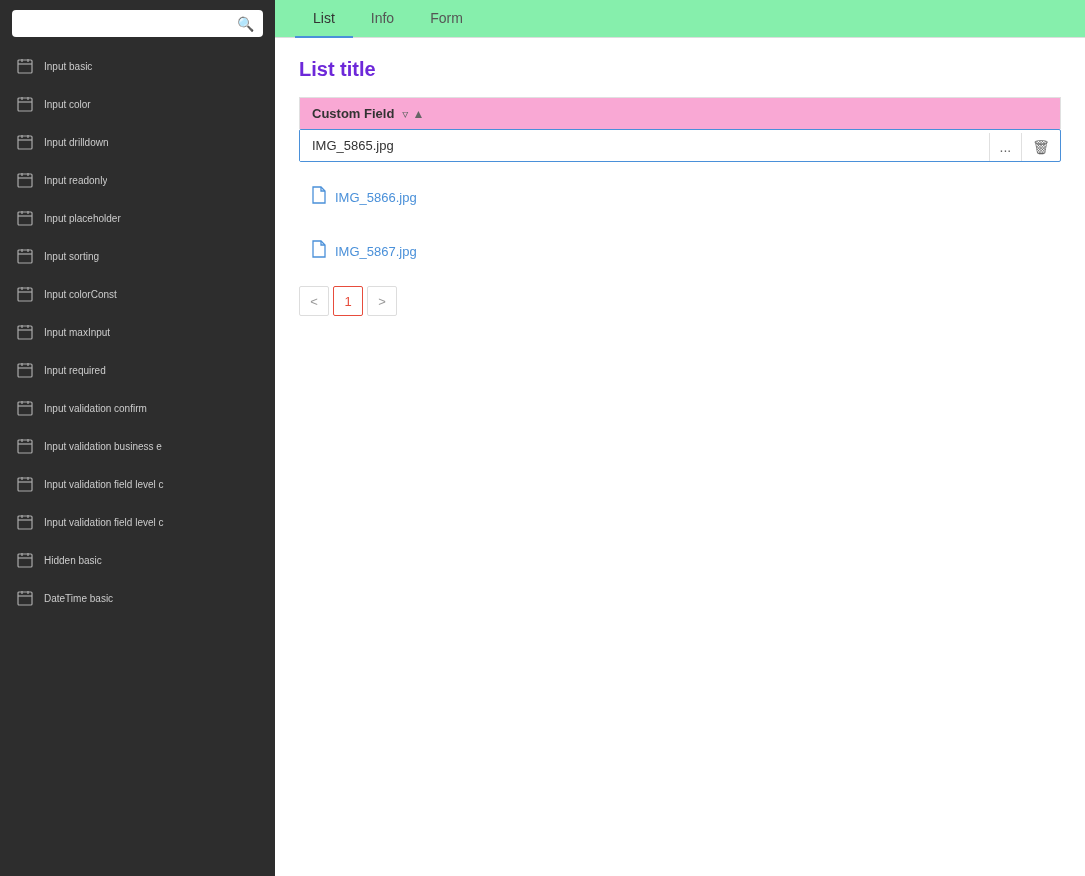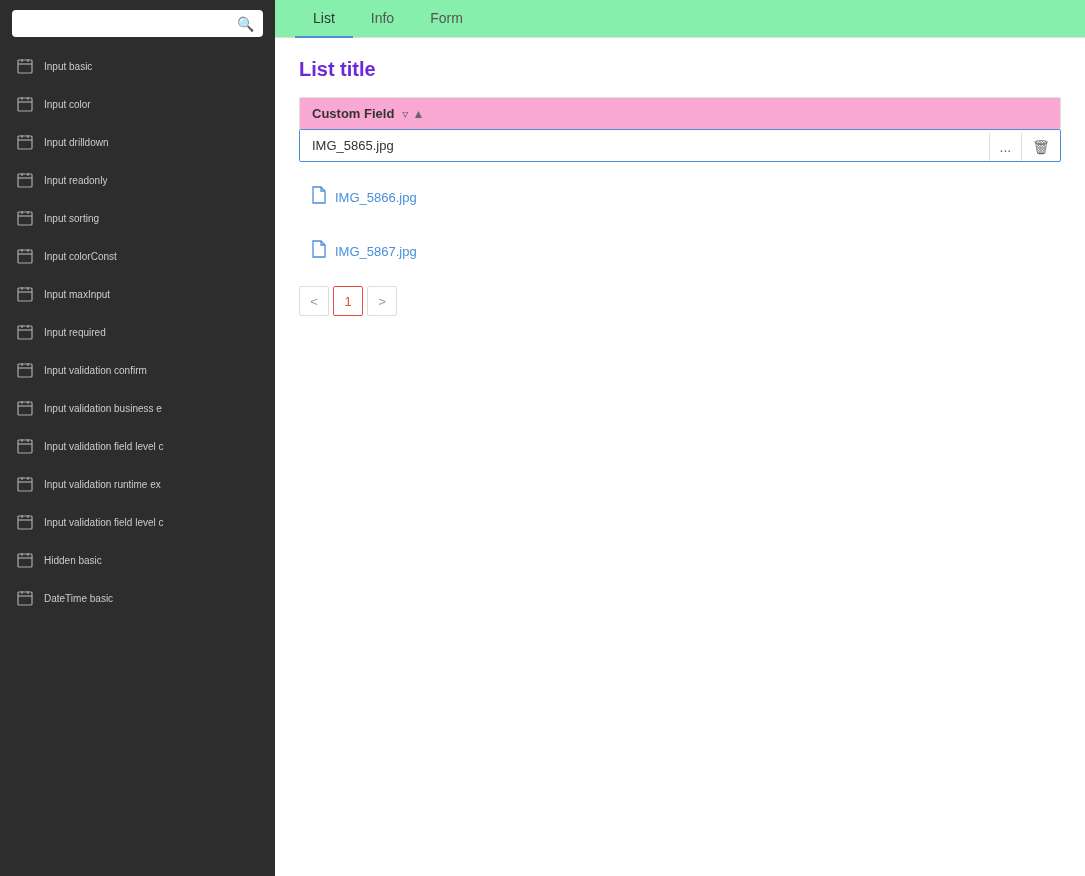--- a/index.html
+++ b/index.html
@@ -284,20 +284,31 @@
   </div>
         <div class="nav-item">
     <div class="nav-item-icon">
       <svg width="16" height="16" viewBox="0 0 16 16" fill="none">
         <rect x="1" y="2" width="14" height="13" rx="1" stroke="#aaa" stroke-width="1.2" fill="none"></rect>
         <line x1="1" y1="6" x2="15" y2="6" stroke="#aaa" stroke-width="1.2"></line>
         <line x1="5" y1="1" x2="5" y2="4" stroke="#aaa" stroke-width="1.2"></line>
         <line x1="11" y1="1" x2="11" y2="4" stroke="#aaa" stroke-width="1.2"></line>
       </svg>
     </div>
+    <span class="nav-item-label">Input placeholder</span>
+  </div>
+        <div class="nav-item">
+    <div class="nav-item-icon">
+      <svg width="16" height="16" viewBox="0 0 16 16" fill="none">
+        <rect x="1" y="2" width="14" height="13" rx="1" stroke="#aaa" stroke-width="1.2" fill="none"></rect>
+        <line x1="1" y1="6" x2="15" y2="6" stroke="#aaa" stroke-width="1.2"></line>
+        <line x1="5" y1="1" x2="5" y2="4" stroke="#aaa" stroke-width="1.2"></line>
+        <line x1="11" y1="1" x2="11" y2="4" stroke="#aaa" stroke-width="1.2"></line>
+      </svg>
+    </div>
     <span class="nav-item-label">Input sorting</span>
   </div>
         <div class="nav-item">
     <div class="nav-item-icon">
       <svg width="16" height="16" viewBox="0 0 16 16" fill="none">
         <rect x="1" y="2" width="14" height="13" rx="1" stroke="#aaa" stroke-width="1.2" fill="none"></rect>
         <line x1="1" y1="6" x2="15" y2="6" stroke="#aaa" stroke-width="1.2"></line>
         <line x1="5" y1="1" x2="5" y2="4" stroke="#aaa" stroke-width="1.2"></line>
         <line x1="11" y1="1" x2="11" y2="4" stroke="#aaa" stroke-width="1.2"></line>
       </svg>
@@ -351,31 +362,20 @@
         <div class="nav-item">
     <div class="nav-item-icon">
       <svg width="16" height="16" viewBox="0 0 16 16" fill="none">
         <rect x="1" y="2" width="14" height="13" rx="1" stroke="#aaa" stroke-width="1.2" fill="none"></rect>
         <line x1="1" y1="6" x2="15" y2="6" stroke="#aaa" stroke-width="1.2"></line>
         <line x1="5" y1="1" x2="5" y2="4" stroke="#aaa" stroke-width="1.2"></line>
         <line x1="11" y1="1" x2="11" y2="4" stroke="#aaa" stroke-width="1.2"></line>
       </svg>
     </div>
     <span class="nav-item-label">Input validation field level c</span>
-  </div>
-        <div class="nav-item">
-    <div class="nav-item-icon">
-      <svg width="16" height="16" viewBox="0 0 16 16" fill="none">
-        <rect x="1" y="2" width="14" height="13" rx="1" stroke="#aaa" stroke-width="1.2" fill="none"></rect>
-        <line x1="1" y1="6" x2="15" y2="6" stroke="#aaa" stroke-width="1.2"></line>
-        <line x1="5" y1="1" x2="5" y2="4" stroke="#aaa" stroke-width="1.2"></line>
-        <line x1="11" y1="1" x2="11" y2="4" stroke="#aaa" stroke-width="1.2"></line>
-      </svg>
-    </div>
-    <span class="nav-item-label">Input validation runtime ex</span>
   </div>
         <div class="nav-item">
     <div class="nav-item-icon">
       <svg width="16" height="16" viewBox="0 0 16 16" fill="none">
         <rect x="1" y="2" width="14" height="13" rx="1" stroke="#aaa" stroke-width="1.2" fill="none"></rect>
         <line x1="1" y1="6" x2="15" y2="6" stroke="#aaa" stroke-width="1.2"></line>
         <line x1="5" y1="1" x2="5" y2="4" stroke="#aaa" stroke-width="1.2"></line>
         <line x1="11" y1="1" x2="11" y2="4" stroke="#aaa" stroke-width="1.2"></line>
       </svg>
     </div>

